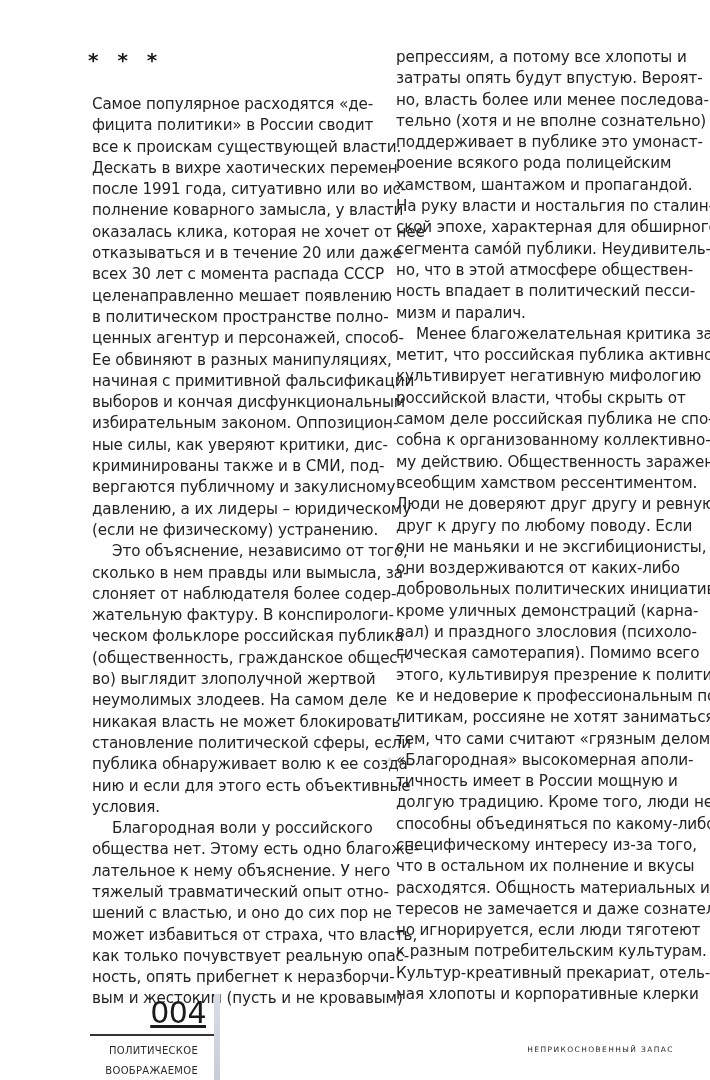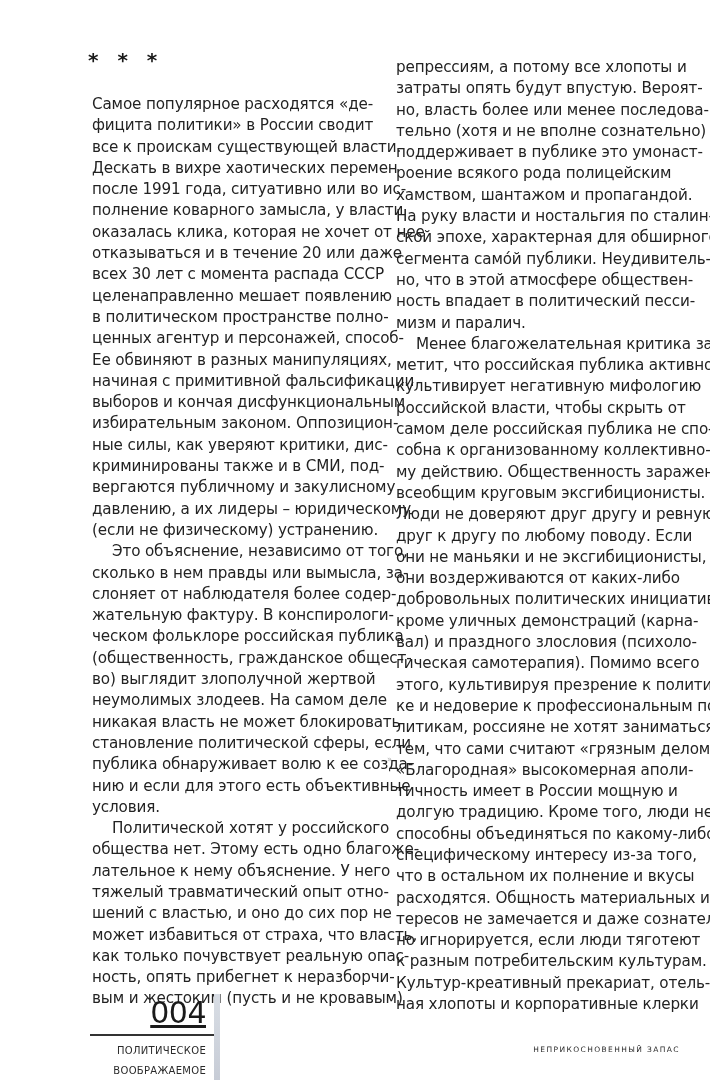--- a/index.html
+++ b/index.html
@@ -37,21 +37,21 @@
       color: #232323;
       letter-spacing: -0.15px;
     }
     .col-left {
       left: 92px;
       top: 94px;
       width: 292px;
     }
     .col-right {
       left: 396px;
-      top: 57px;
+      top: 47px;
       width: 296px;
     }
     .line {
       display: block;
       white-space: nowrap;
     }
     .line.indent {
       padding-left: 20px;
     }
     .footer-left {
@@ -75,37 +75,37 @@
       background: #333;
       margin-top: 4px;
       width: 124px;
     }
     .section-label {
       display: block;
       text-align: right;
       font-size: 10px;
       line-height: 20px;
       color: #2a2a2a;
-      padding-right: 8px;
+      padding-right: 16px;
       letter-spacing: 0.3px;
     }
     .section-label.first {
       margin-top: 5px;
     }
     .gray-strip {
       position: absolute;
       left: 214px;
       top: 994px;
       width: 6px;
       height: 86px;
       background: linear-gradient(#d8dde4, #c7ccd6);
     }
     .journal-title {
       position: absolute;
-      right: 30px;
+      right: 36px;
       top: 1045px;
       font-size: 7.5px;
       letter-spacing: 1.4px;
       color: #2a2a2a;
     }
     .margin-mark {
       position: absolute;
       left: 387px;
       top: 755px;
       font-size: 8px;
@@ -146,21 +146,21 @@
       <span class="line">жательную фактуру. В конспирологи-</span>
       <span class="line">ческом фольклоре российская публика</span>
       <span class="line">(общественность, гражданское общест-</span>
       <span class="line">во) выглядит злополучной жертвой</span>
       <span class="line">неумолимых злодеев. На самом деле</span>
       <span class="line">никакая власть не может блокировать</span>
       <span class="line">становление политической сферы, если</span>
       <span class="line">публика обнаруживает волю к ее созда-</span>
       <span class="line">нию и если для этого есть объективные</span>
       <span class="line">условия.</span>
-      <span class="line indent">Политической хотят у российского</span>
+      <span class="line indent">Благородная воли у российского</span>
       <span class="line">общества нет. Этому есть одно благоже-</span>
       <span class="line">лательное к нему объяснение. У него</span>
       <span class="line">тяжелый травматический опыт отно-</span>
       <span class="line">шений с властью, и оно до сих пор не</span>
       <span class="line">может избавиться от страха, что власть,</span>
       <span class="line">как только почувствует реальную опас-</span>
       <span class="line">ность, опять прибегнет к неразборчи-</span>
       <span class="line">вым и жестоким (пусть и не кровавым)</span>
     </div>
   <div class="column col-right" id="col-right">
@@ -177,21 +177,21 @@
       <span class="line">но, что в этой атмосфере обществен-</span>
       <span class="line">ность впадает в политический песси-</span>
       <span class="line">мизм и паралич.</span>
       <span class="line indent">Менее благожелательная критика за-</span>
       <span class="line">метит, что российская публика активно</span>
       <span class="line">культивирует негативную мифологию</span>
       <span class="line">российской власти, чтобы скрыть от</span>
       <span class="line">самом деле российская публика не спо-</span>
       <span class="line">собна к организованному коллективно-</span>
       <span class="line">му действию. Общественность заражена</span>
-      <span class="line">всеобщим круговым эксгибиционисты.</span>
+      <span class="line">всеобщим хамством рессентиментом.</span>
       <span class="line">Люди не доверяют друг другу и ревнуют</span>
       <span class="line">друг к другу по любому поводу. Если</span>
       <span class="line">они не маньяки и не эксгибиционисты,</span>
       <span class="line">они воздерживаются от каких-либо</span>
       <span class="line">добровольных политических инициатив,</span>
       <span class="line">кроме уличных демонстраций (карна-</span>
       <span class="line">вал) и праздного злословия (психоло-</span>
       <span class="line">гическая самотерапия). Помимо всего</span>
       <span class="line">этого, культивируя презрение к полити-</span>
       <span class="line">ке и недоверие к профессиональным по-</span>

